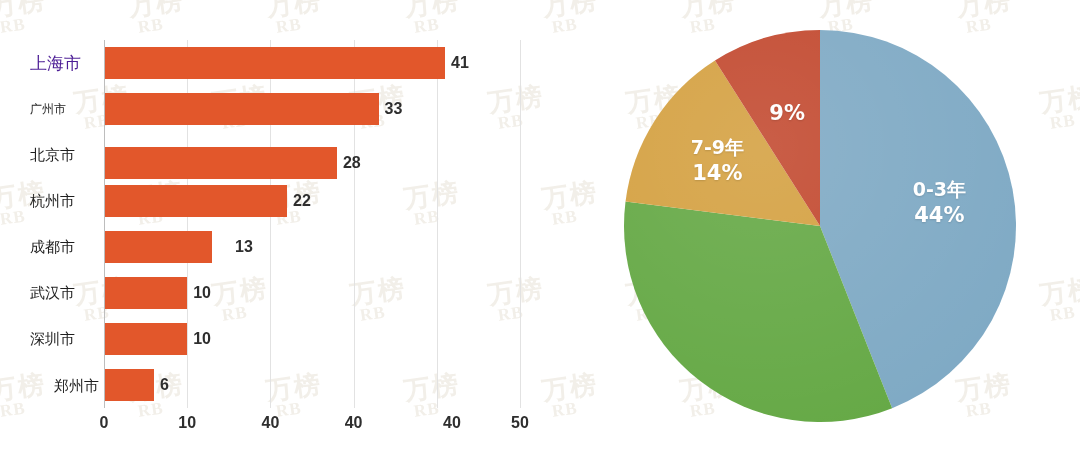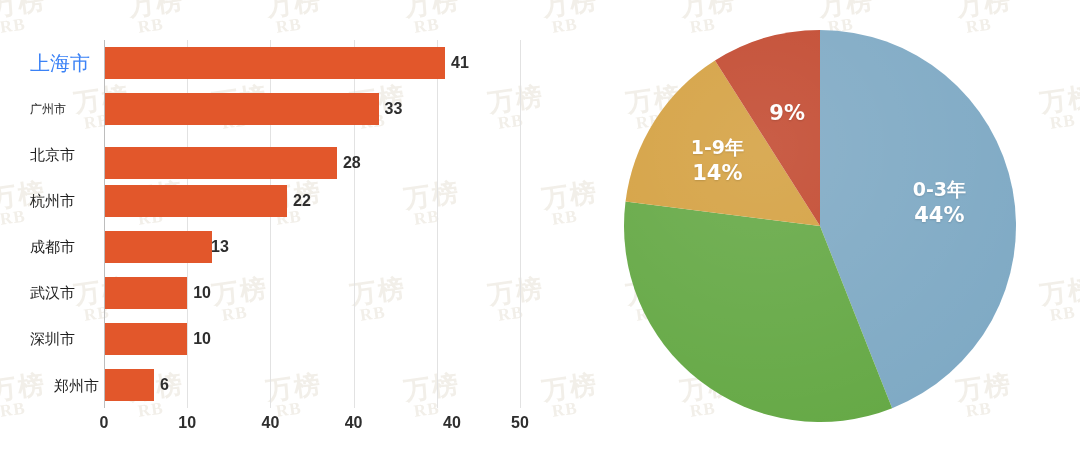--- a/index.html
+++ b/index.html
@@ -242,38 +242,38 @@
         <div class="bar-row" style="top: 107px; width: 416px;">
           <div class="bar" style="width: 232.96px; background: rgb(226, 87, 43);"></div>
           <span class="bar-value" style="left: 232.96px; color: rgb(46, 46, 46);">28</span>
         </div>
         <div class="bar-row" style="top: 145px; width: 416px;">
           <div class="bar" style="width: 183.04px; background: rgb(226, 87, 43);"></div>
           <span class="bar-value" style="left: 183.04px; color: rgb(46, 46, 46);">22</span>
         </div>
         <div class="bar-row" style="top: 191px; width: 416px;">
           <div class="bar" style="width: 108.16px; background: rgb(226, 87, 43);"></div>
-          <span class="bar-value" style="left: 101px; color: rgb(46, 46, 46);">13</span>
+          <span class="bar-value" style="left: 125px; color: rgb(46, 46, 46);">13</span>
         </div>
         <div class="bar-row" style="top: 237px; width: 416px;">
           <div class="bar" style="width: 83.2px; background: rgb(226, 87, 43);"></div>
           <span class="bar-value" style="left: 83.2px; color: rgb(46, 46, 46);">10</span>
         </div>
         <div class="bar-row" style="top: 283px; width: 416px;">
           <div class="bar" style="width: 83.2px; background: rgb(226, 87, 43);"></div>
           <span class="bar-value" style="left: 83.2px; color: rgb(46, 46, 46);">10</span>
         </div>
         <div class="bar-row" style="top: 329px; width: 416px;">
           <div class="bar" style="width: 49.92px; background: rgb(226, 87, 43);"></div>
           <span class="bar-value" style="left: 49.92px; color: rgb(46, 46, 46);">6</span>
         </div>
       </div>
     <div class="axis-y-line"></div>
   <div class="cat-label-wrap" style="top: 47px;">
-        <span style="font-size: 20px; color: #3b82f6; white-space: nowrap;">上海市</span>
+        <span style="font-size: 17px; color: #4c1d95; white-space: nowrap;">上海市</span>
       </div>
       <div class="cat-label-wrap" style="top: 93px;">
         <span style="font-size: 12px; color: rgb(31, 31, 31); white-space: nowrap;">广州市</span>
       </div>
       <div class="cat-label-wrap" style="top: 139px;">
         <span style="font-size: 15px; color: rgb(31, 31, 31); white-space: nowrap;">北京市</span>
       </div>
       <div class="cat-label-wrap" style="top: 231px;">
         <span style="font-size: 15px; color: rgb(31, 31, 31); white-space: nowrap;">成都市</span>
       </div>
@@ -311,21 +311,21 @@
           <path d="M 198 198 L 3.55 173.43 A 196 196 0 0 1 92.98 32.51 Z" fill="#d4a040"></path>
           <path d="M 198 198 L 92.98 32.51 A 196 196 0 0 1 198.00 2.00 Z" fill="#c2482e"></path>
         </g>
       <circle cx="198" cy="198" r="196" fill="url(#sheen)" pointer-events="none"></circle>
     </svg>
   <div class="pie-label" style="left: 379.368px; top: 203.229px; transform: translate(-50%, -50%);">
         <span class="pl-name">0-3年</span>
         <span class="pl-pct">44%</span>
       </div>
       <div class="pie-label" style="left: 157.397px; top: 160.886px; transform: translate(-50%, -50%);">
-        <span class="pl-name">1-9年</span>
+        <span class="pl-name">7-9年</span>
         <span class="pl-pct">14%</span>
       </div>
       <div class="pie-label" style="left: 227.191px; top: 113.069px; transform: translate(-50%, -50%);">
         <span class="pl-pct">9%</span>
       </div>
     </div>
 
 </div>
 
 </body></html>

